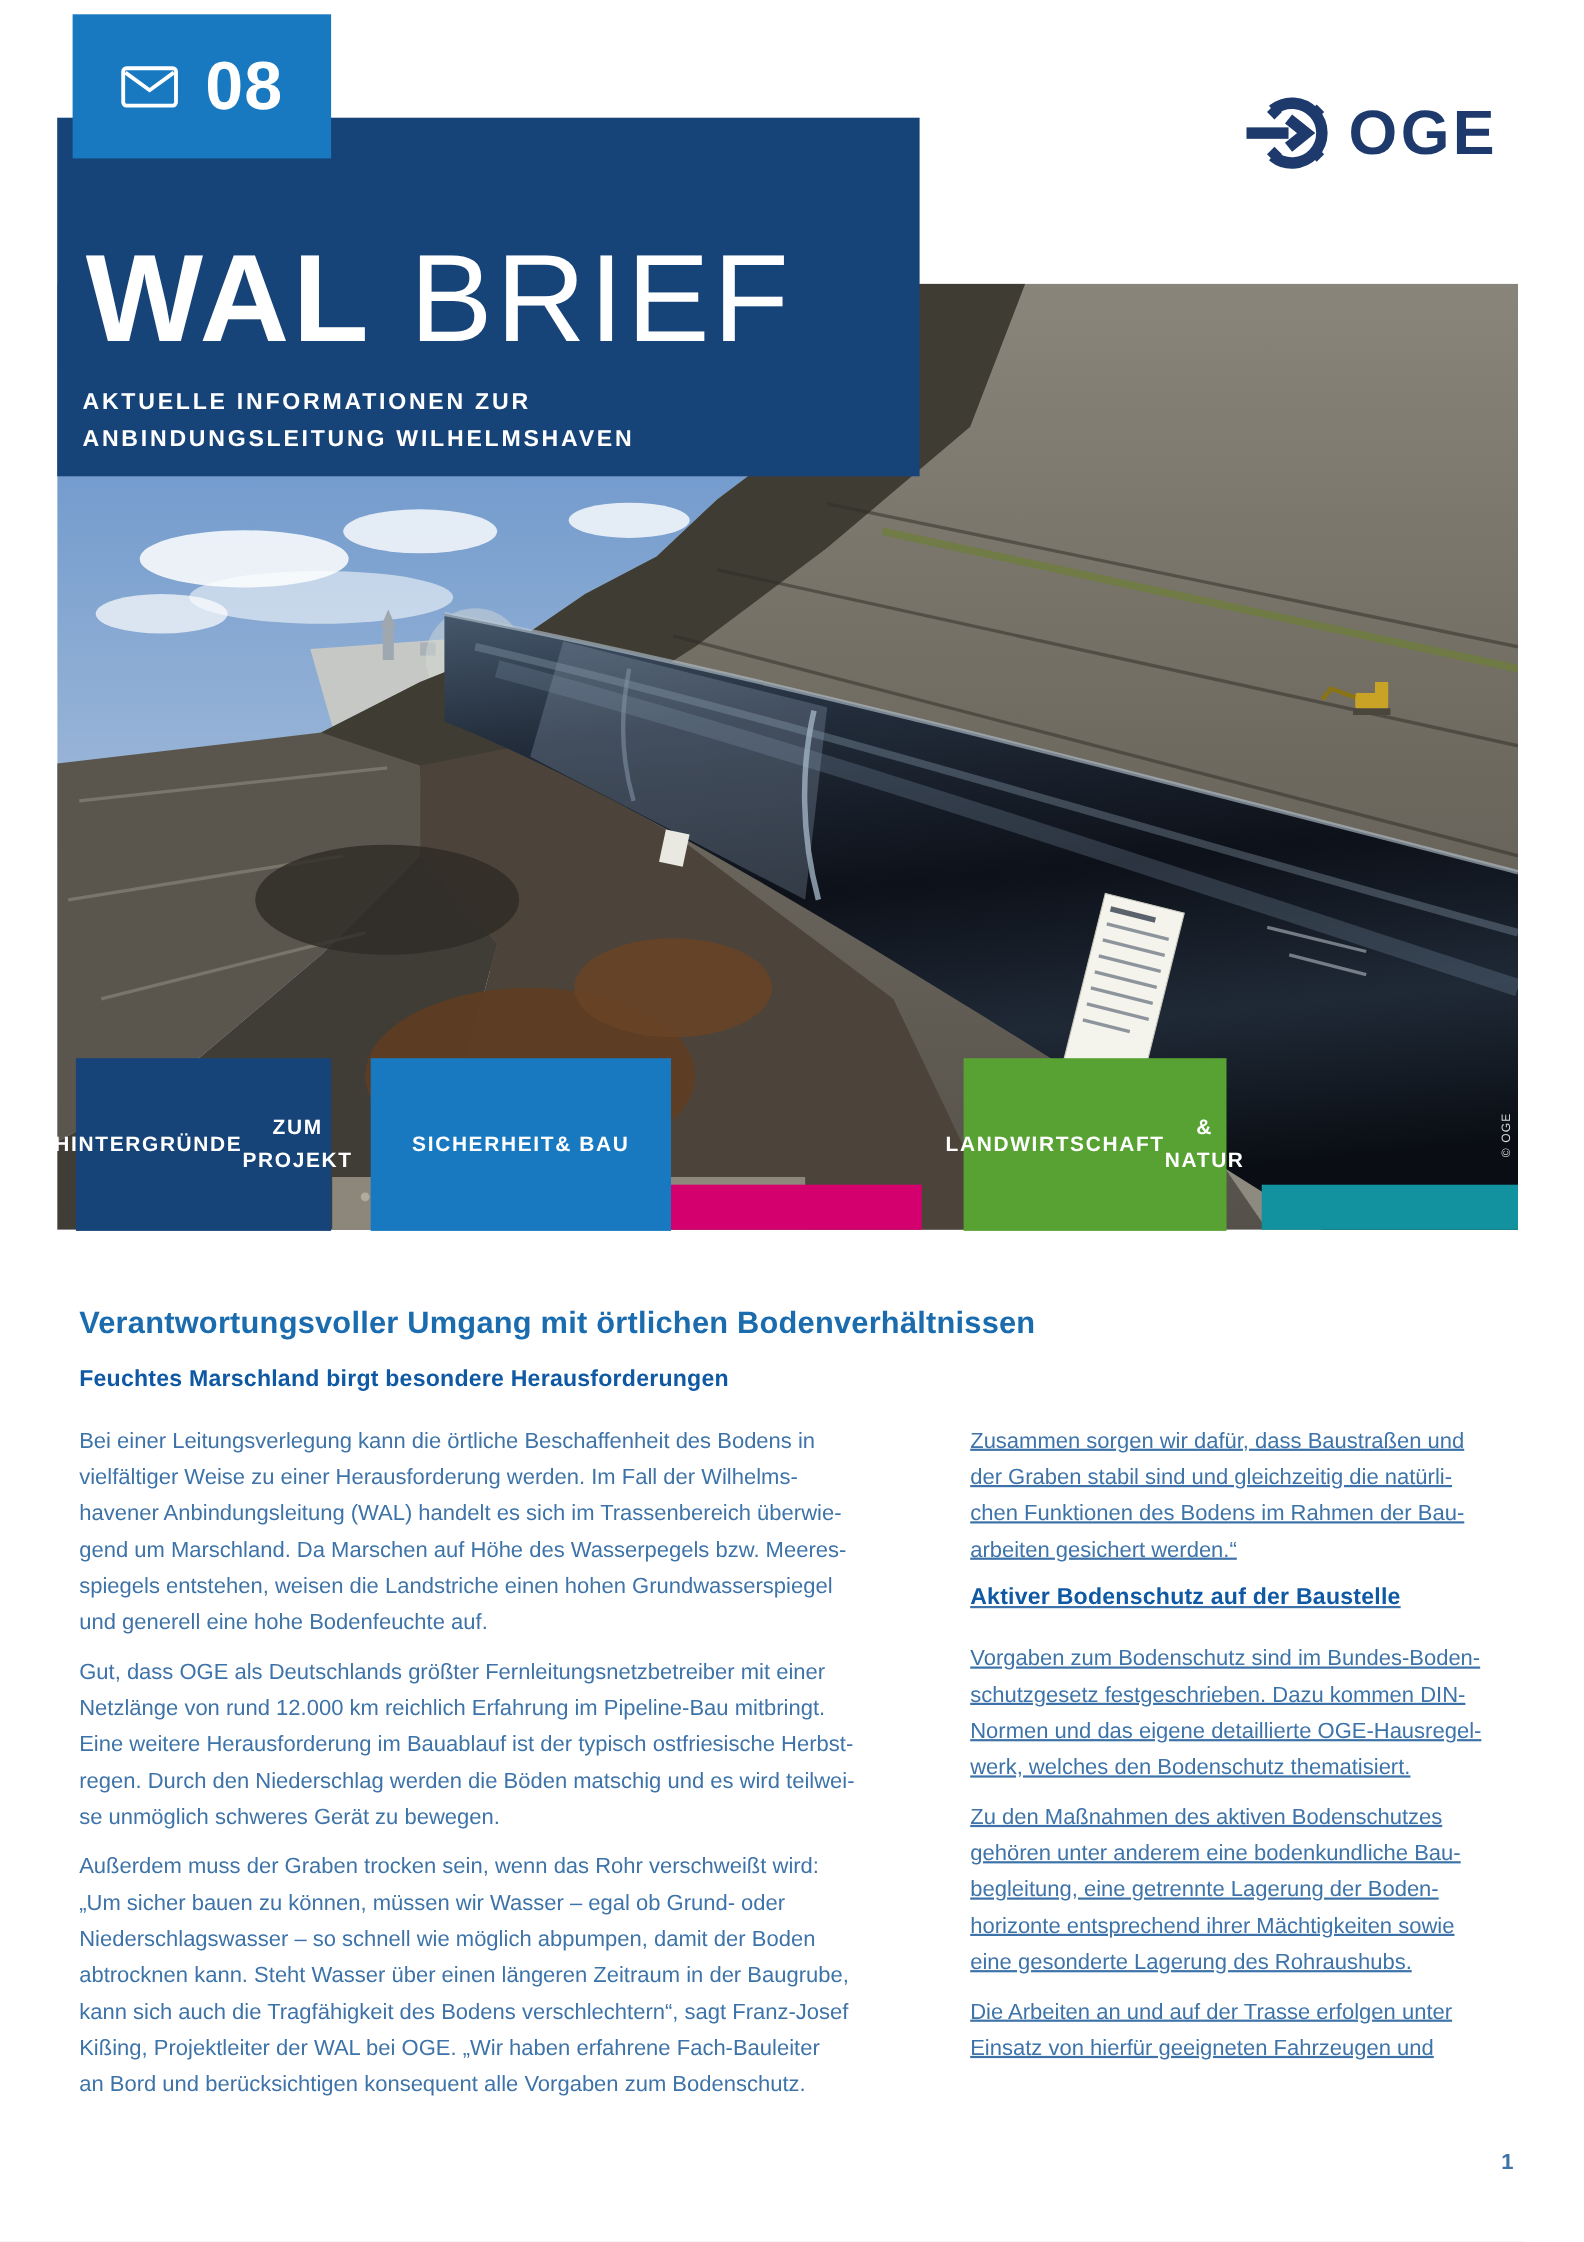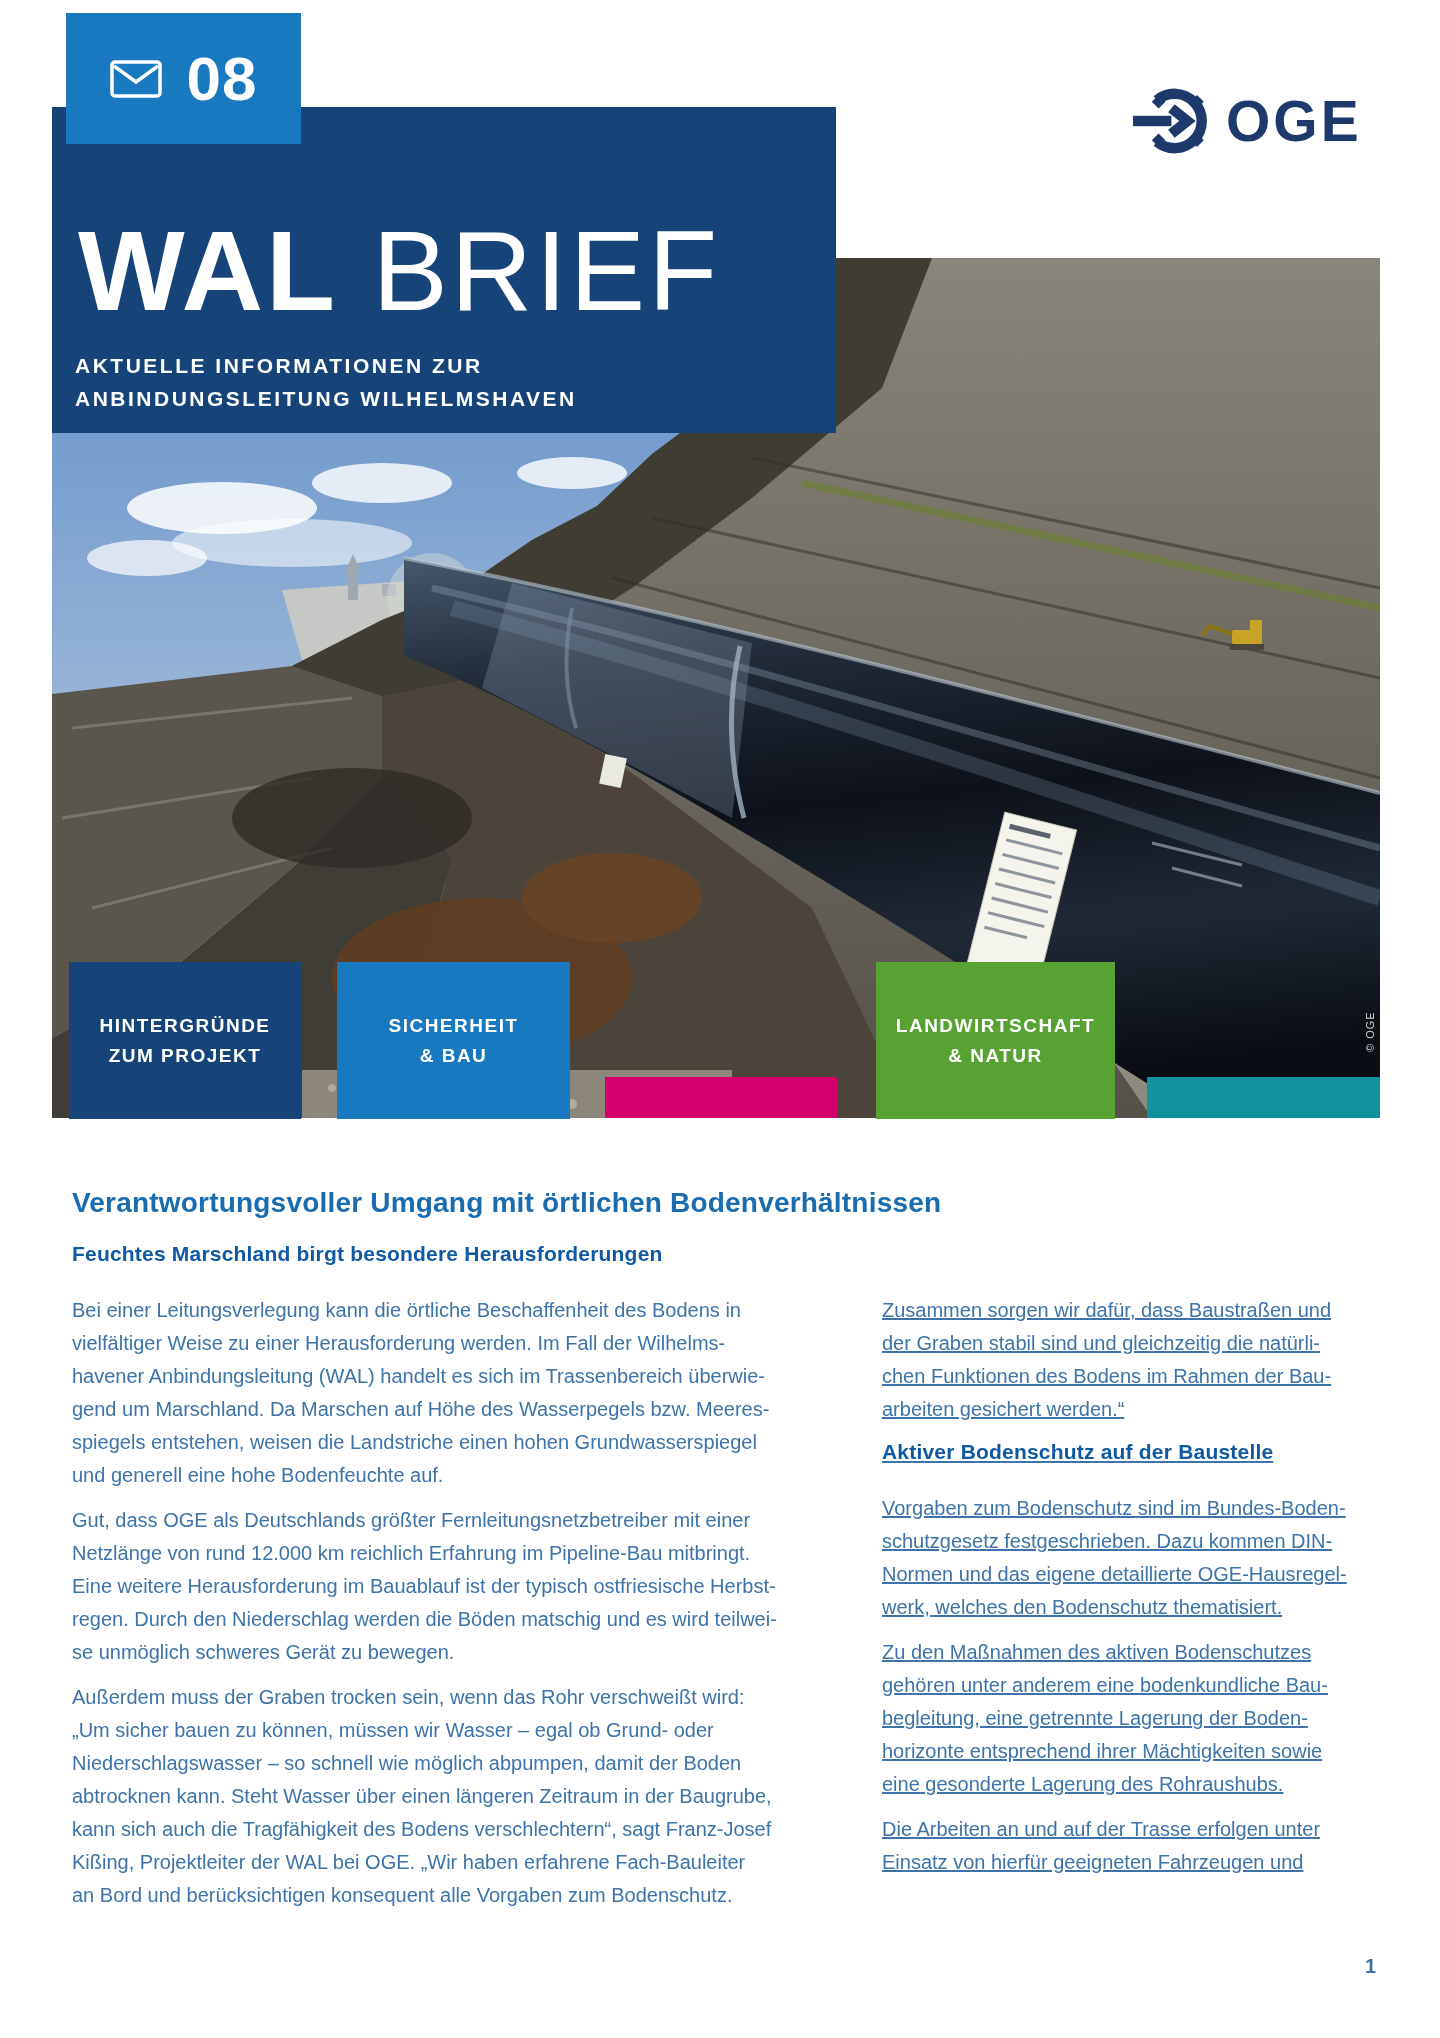--- a/index.html
+++ b/index.html
@@ -21,24 +21,24 @@
   .oge-text{color:#1e3a6d;font-size:57px;font-weight:700;letter-spacing:3px;line-height:1;}
 
   
   .photo{left:52px;top:258px;width:1328px;height:860px;z-index:1;}
   .photo svg{display:block;width:100%;height:100%;}
   .credit{left:1352px;top:983px;width:16px;height:70px;color:#d6d8d9;font-size:11px;letter-spacing:1px;
           transform:rotate(-90deg);transform-origin:left top;white-space:nowrap;z-index:3;
           left:1364px;top:1052px;}
 
   
-  .tab{top:962px;height:157px;display:flex;flex-direction:column;align-items:center;justify-content:center;
+  .tab{top:962px;height:157px;display:flex;flex-direction:row;align-items:center;justify-content:center;
        color:#fff;font-size:19px;font-weight:700;letter-spacing:1.5px;line-height:30px;text-align:center;z-index:3;}
   .tab1{left:69px;width:232px;background:#174478;}
-  .tab2{left:337px;width:233px;background:#1879c0;}
+  .tab2{left:337px;width:273px;background:#1879c0;}
   .tab3{left:876px;width:239px;background:#58a233;}
   .bar{top:1077px;height:41px;z-index:2;}
   .bar-pink{left:605px;width:233px;background:#d3006d;}
   .bar-teal{left:1147px;width:233px;background:#12929f;}
 
   
   .article-title{left:72px;top:1168px;width:1040px;color:#1a6cae;font-size:28px;font-weight:700;letter-spacing:.2px;}
   .col{color:#3d73a8;font-size:20px;line-height:33px;}
   .col-left{left:72px;top:1240px;width:795px;}
   .col-right{left:882px;top:1294px;width:500px;text-decoration:underline;}

